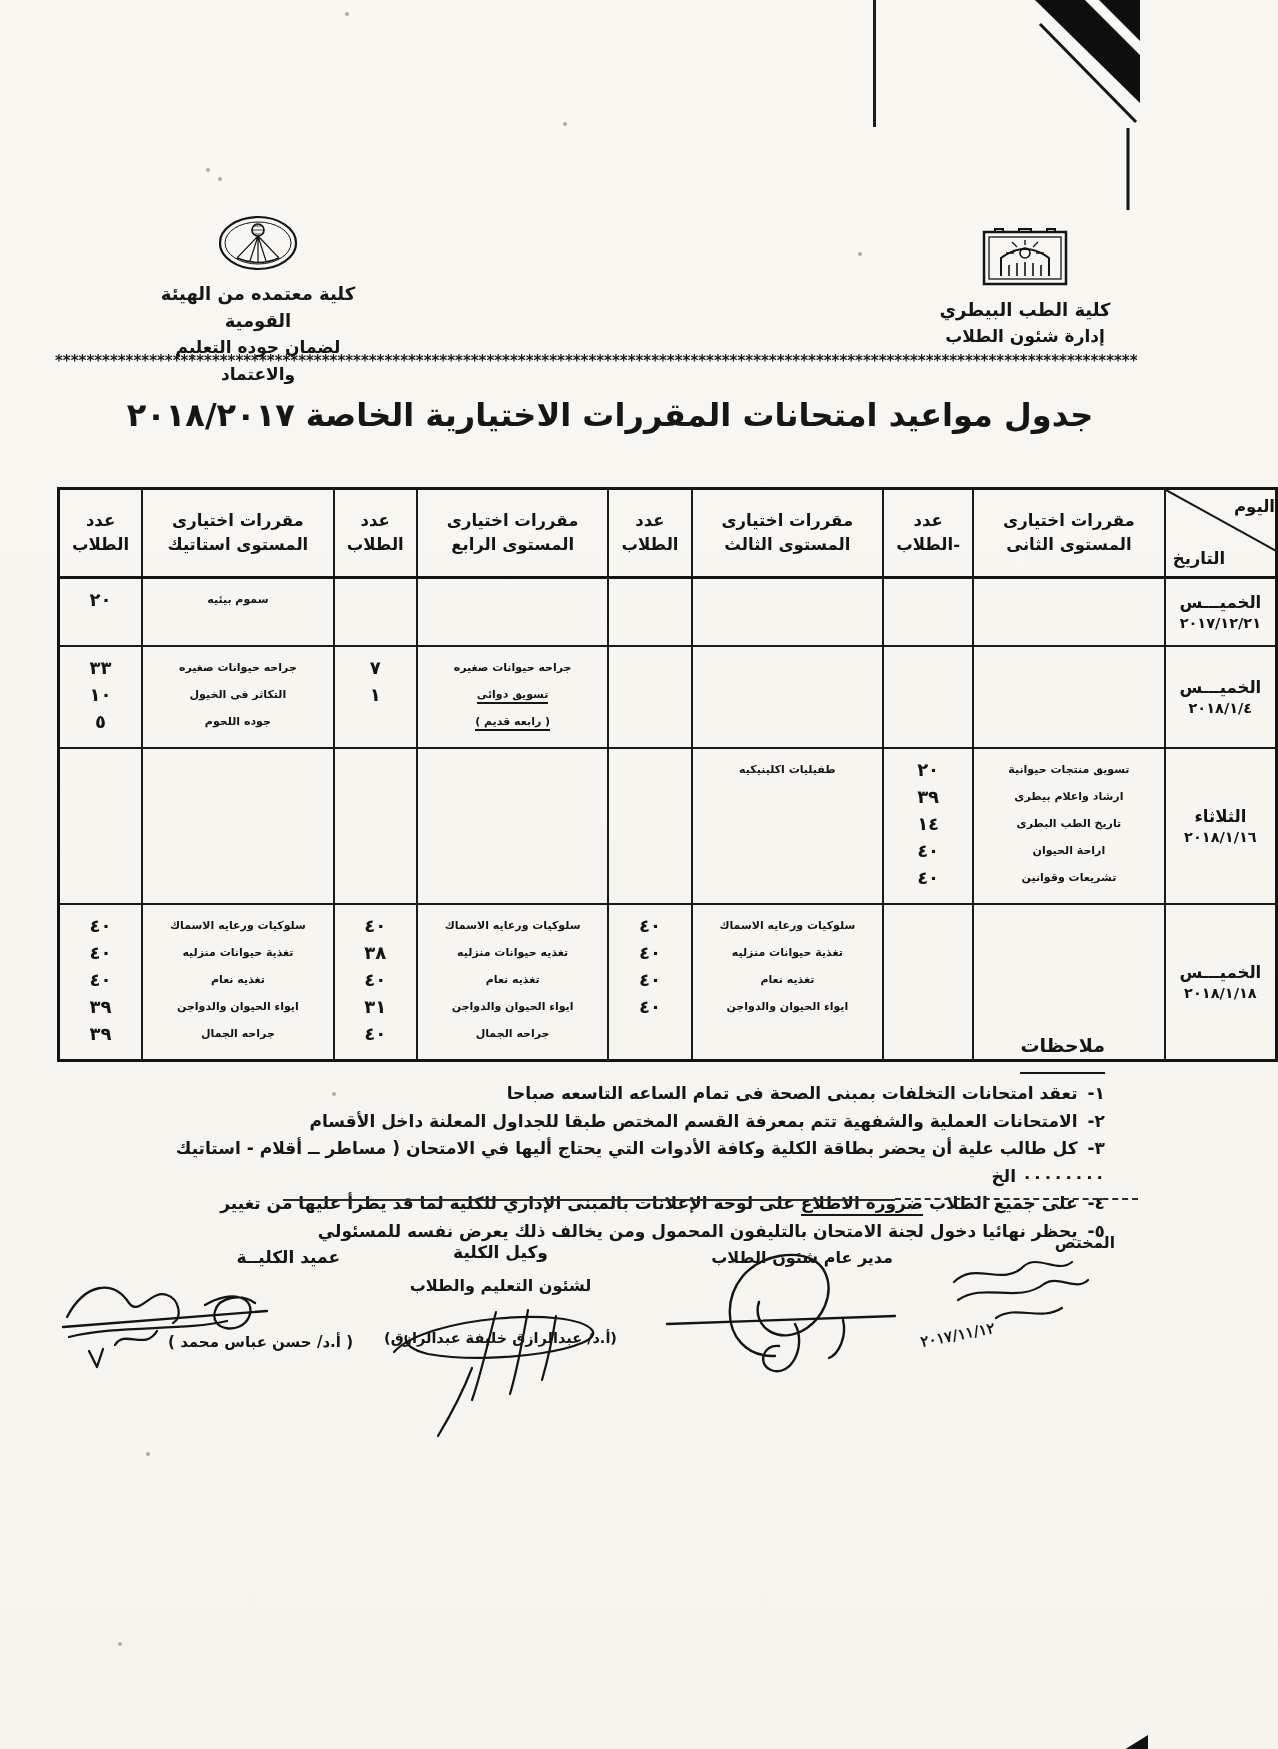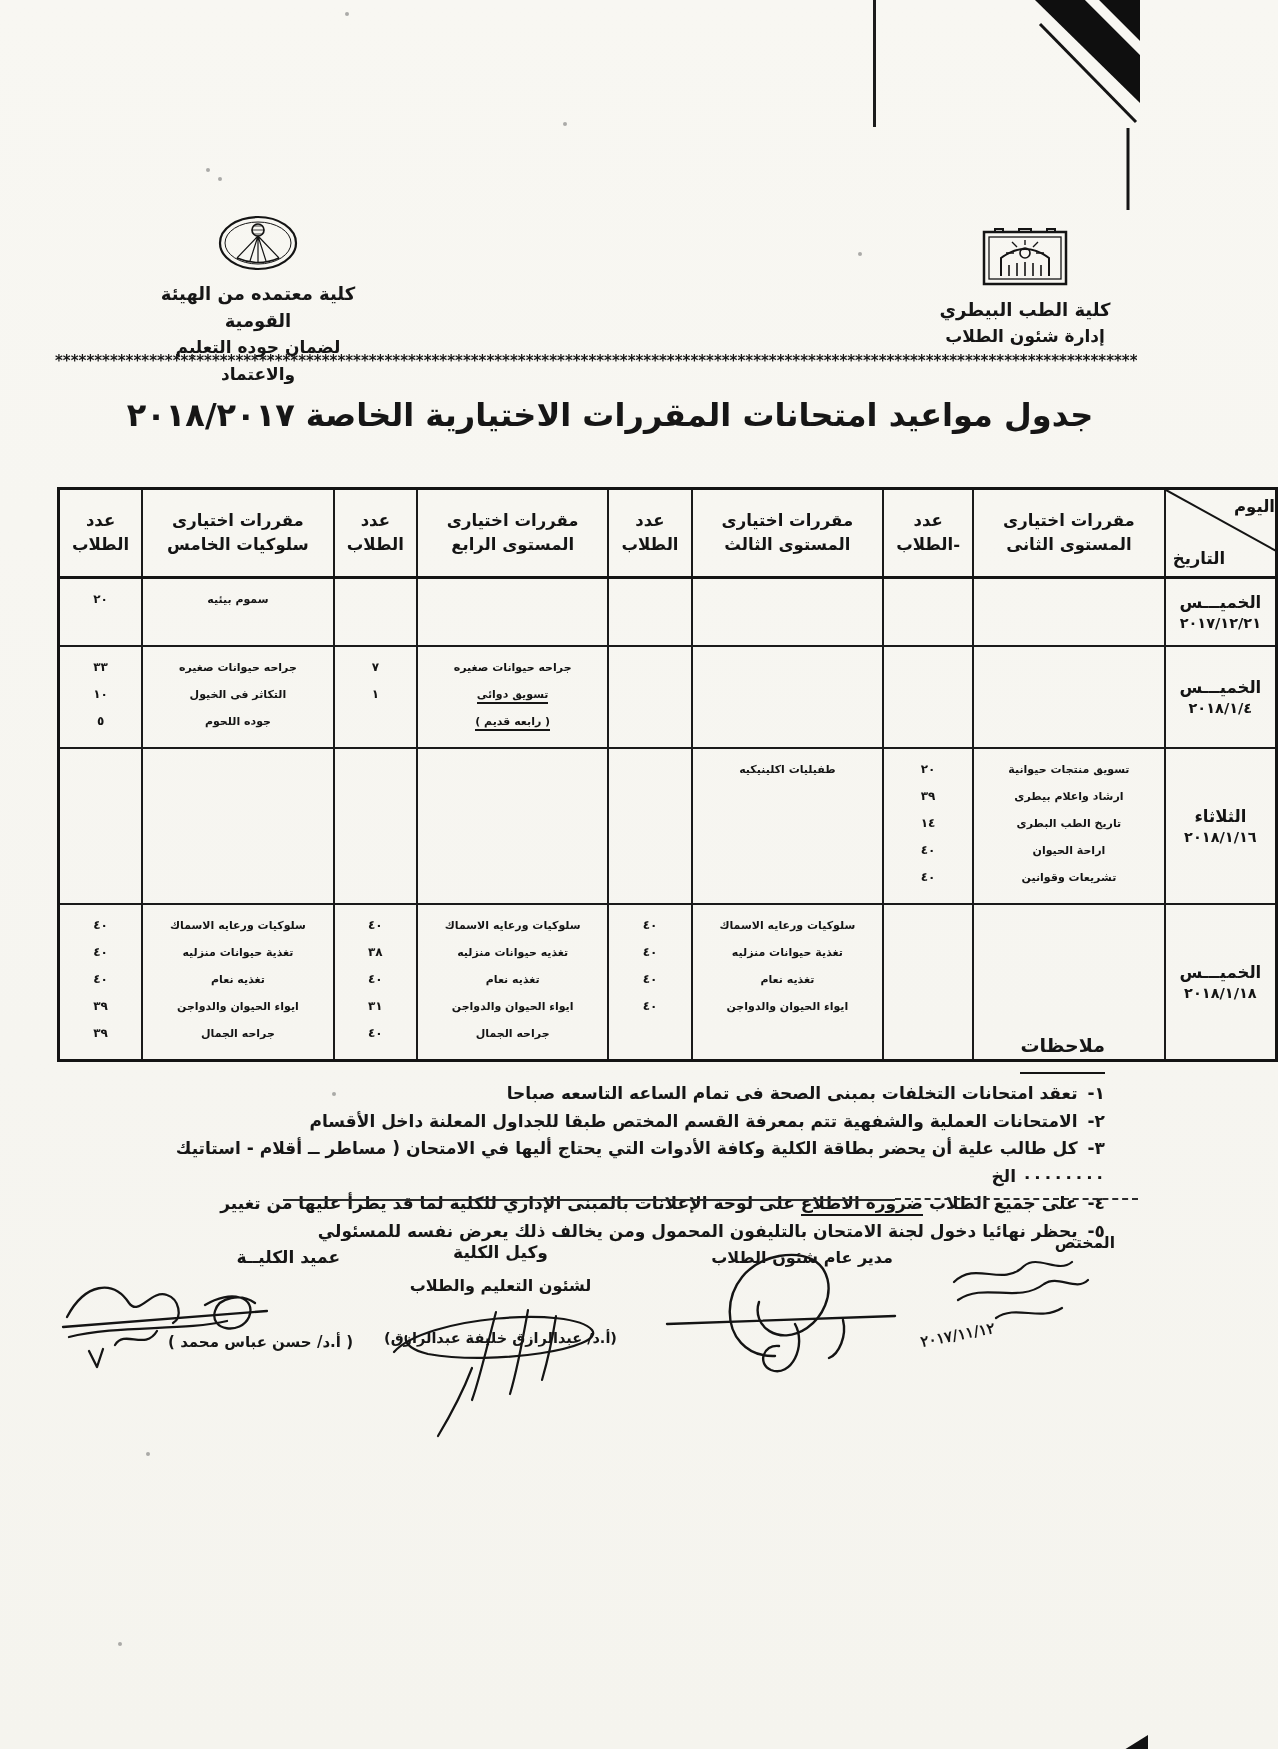--- a/index.html
+++ b/index.html
@@ -31,21 +31,21 @@
             font-weight:bold;color:#141414;border:3px solid #141414;}
   #schedule th,#schedule td{border:2px solid #1a1a1a;padding:12px;}
   #schedule thead th{height:62px;font-size:16.5px;line-height:1.45;vertical-align:middle;border-bottom:3px solid #141414;}
   #schedule tbody tr:nth-child(1){height:68px;}
   #schedule tbody tr:nth-child(2){height:97px;}
   #schedule tbody tr:nth-child(3){height:146px;}
   #schedule tbody tr:nth-child(4){height:150px;}
   .c-day{text-align:center;vertical-align:middle;font-size:16.5px;}
   .day-date{font-size:14.5px;margin-top:3px;}
   .c-course{vertical-align:top;padding-top:7px !important;text-align:center;font-size:11px;}
-  .c-count{vertical-align:top;padding-top:7px !important;text-align:center;font-size:12px;}
+  .c-count{vertical-align:top;padding-top:7px !important;text-align:center;font-size:18px;}
   .course-line,.count-line{line-height:27px;}
   .ul{border-bottom:2px solid #161616;padding-bottom:1px;}
   .h-day{position:relative;}
   .h-day svg{position:absolute;left:0;top:0;}
   .hd-day{position:absolute;top:5px;right:0;font-size:16.5px;}
   .hd-date{position:absolute;bottom:5px;left:7px;font-size:16.5px;}
 
   
   #notes{top:1034px;right:173px;width:935px;direction:rtl;text-align:right;font-weight:bold;}
   #notes-heading{display:inline-block;font-size:19px;border-bottom:2.5px solid #141414;padding-bottom:16px;margin-bottom:6px;}
@@ -168,21 +168,21 @@
         <th>
           <div>مقررات اختيارى</div>
           <div>المستوى الرابع</div>
         </th>
         <th>
           <div>عدد</div>
           <div>الطلاب</div>
         </th>
         <th>
           <div>مقررات اختيارى</div>
-          <div>سلوكيات الخامس</div>
+          <div>المستوى استاتيك</div>
         </th>
         <th>
           <div>عدد</div>
           <div>الطلاب</div>
         </th>
       </tr>
     </thead>
     <tbody>
         <tr>
           <td class="c-day">

